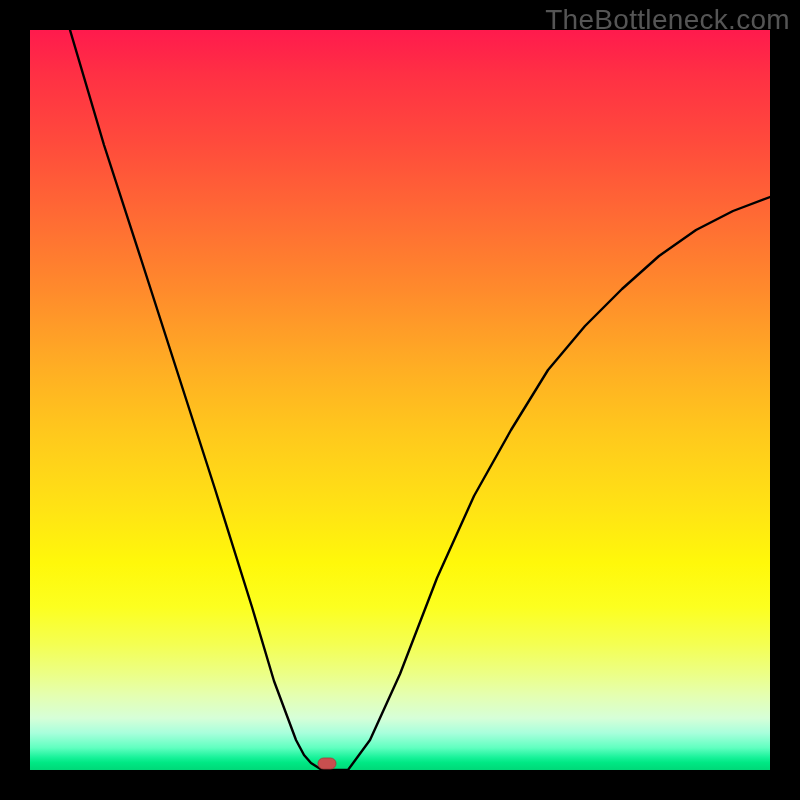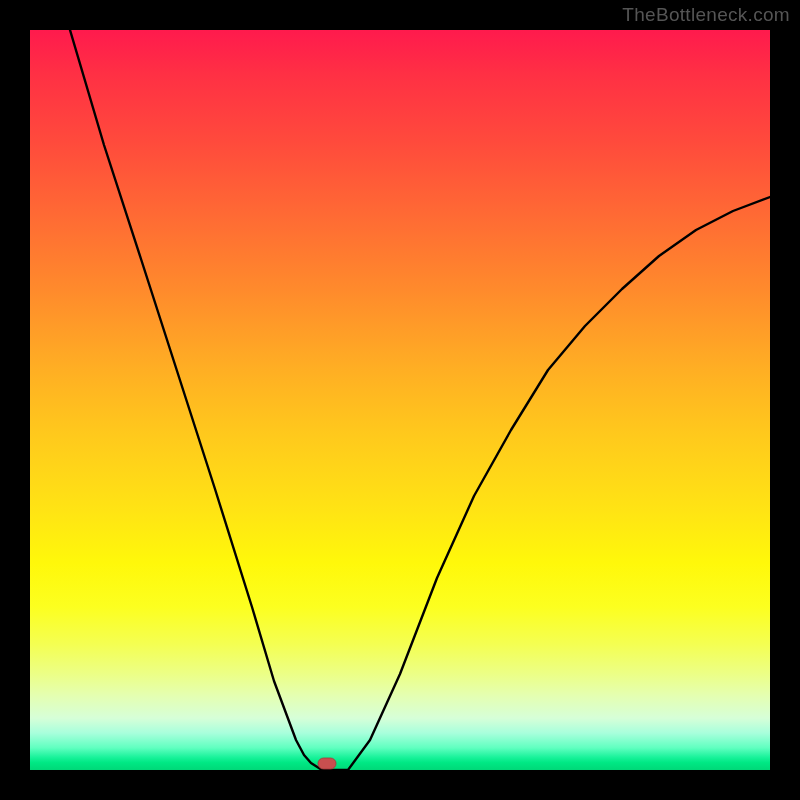--- a/index.html
+++ b/index.html
@@ -9,21 +9,21 @@
     background: #000;
     position: relative;
     font-family: Arial, Helvetica, sans-serif;
     overflow: hidden;
   }
   .watermark {
     position: absolute;
     top: 4px;
     right: 10px;
     color: #555;
-    font-size: 19px;
+    font-size: 28px;
     letter-spacing: 0.3px;
     z-index: 10;
     font-weight: 400;
   }
   .plot-area {
     position: absolute;
     left: 30px;
     top: 30px;
     width: 740px;
     height: 740px;

